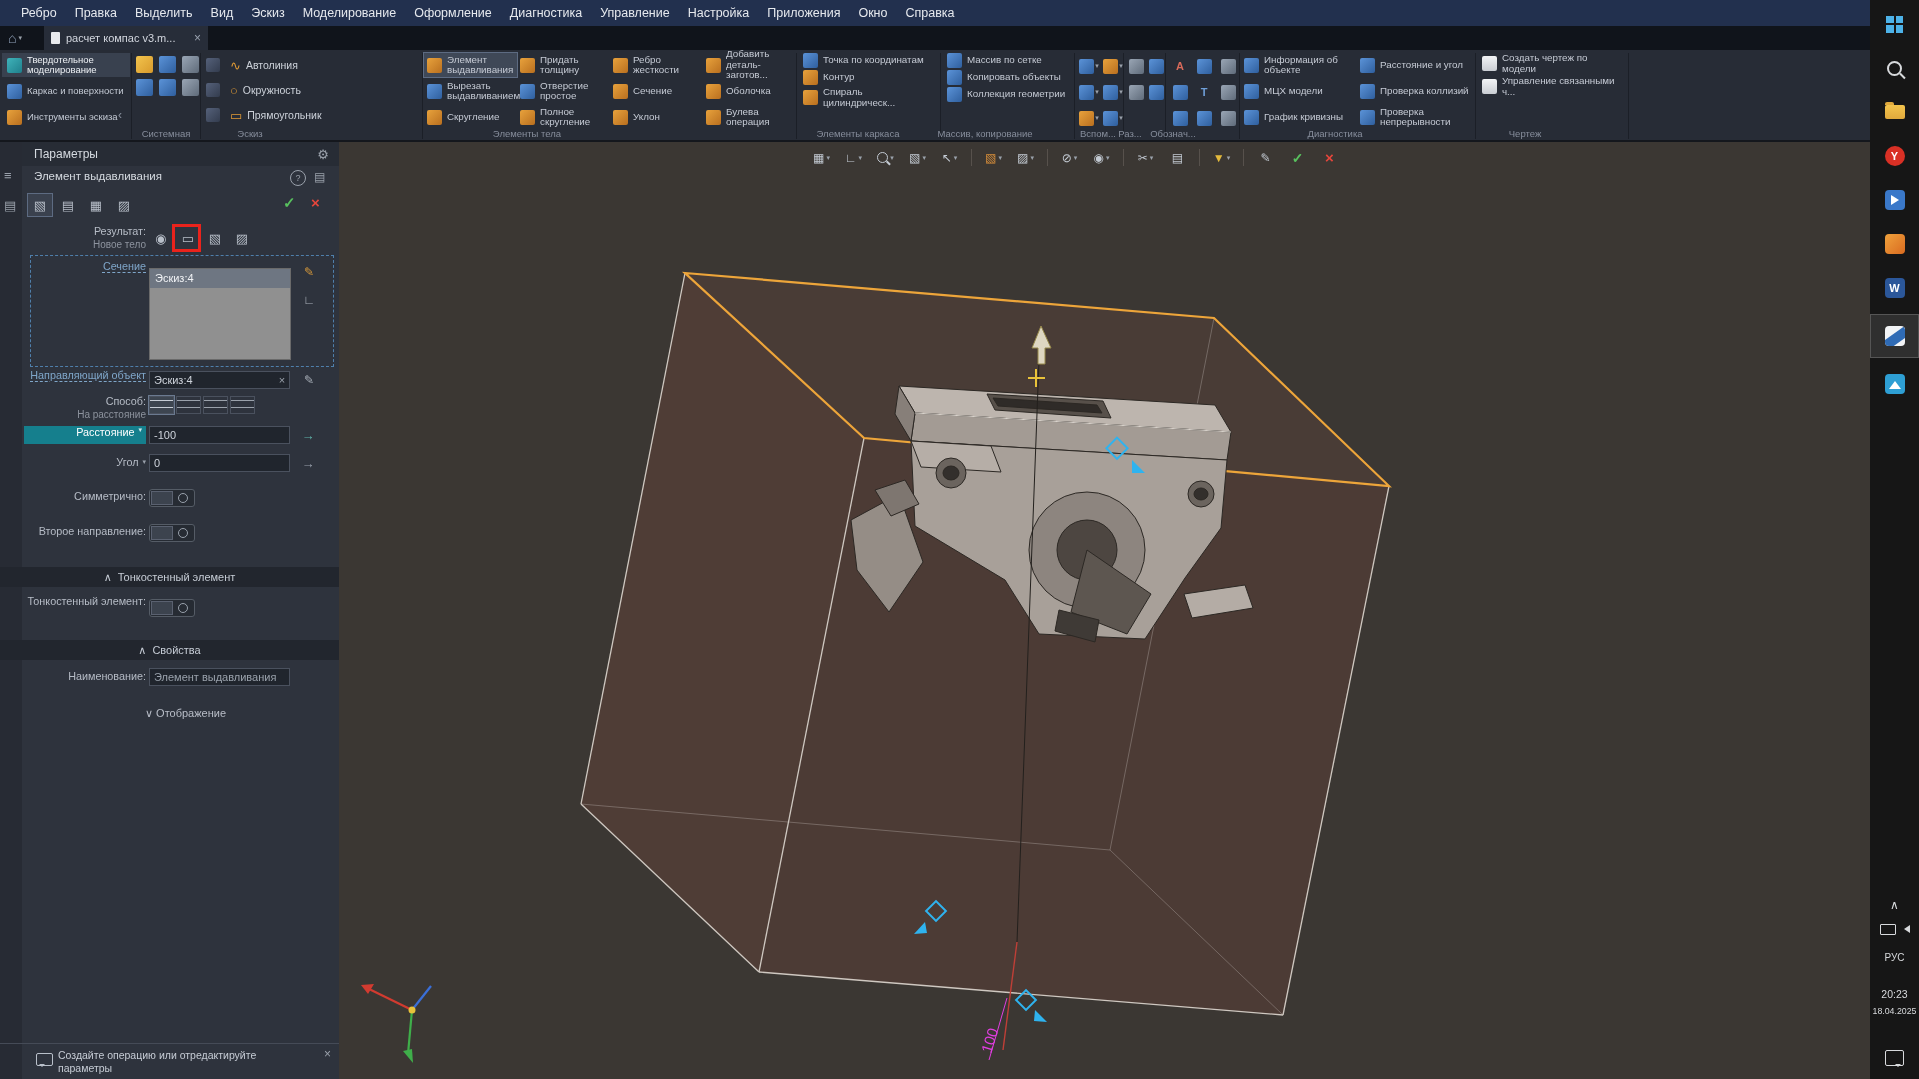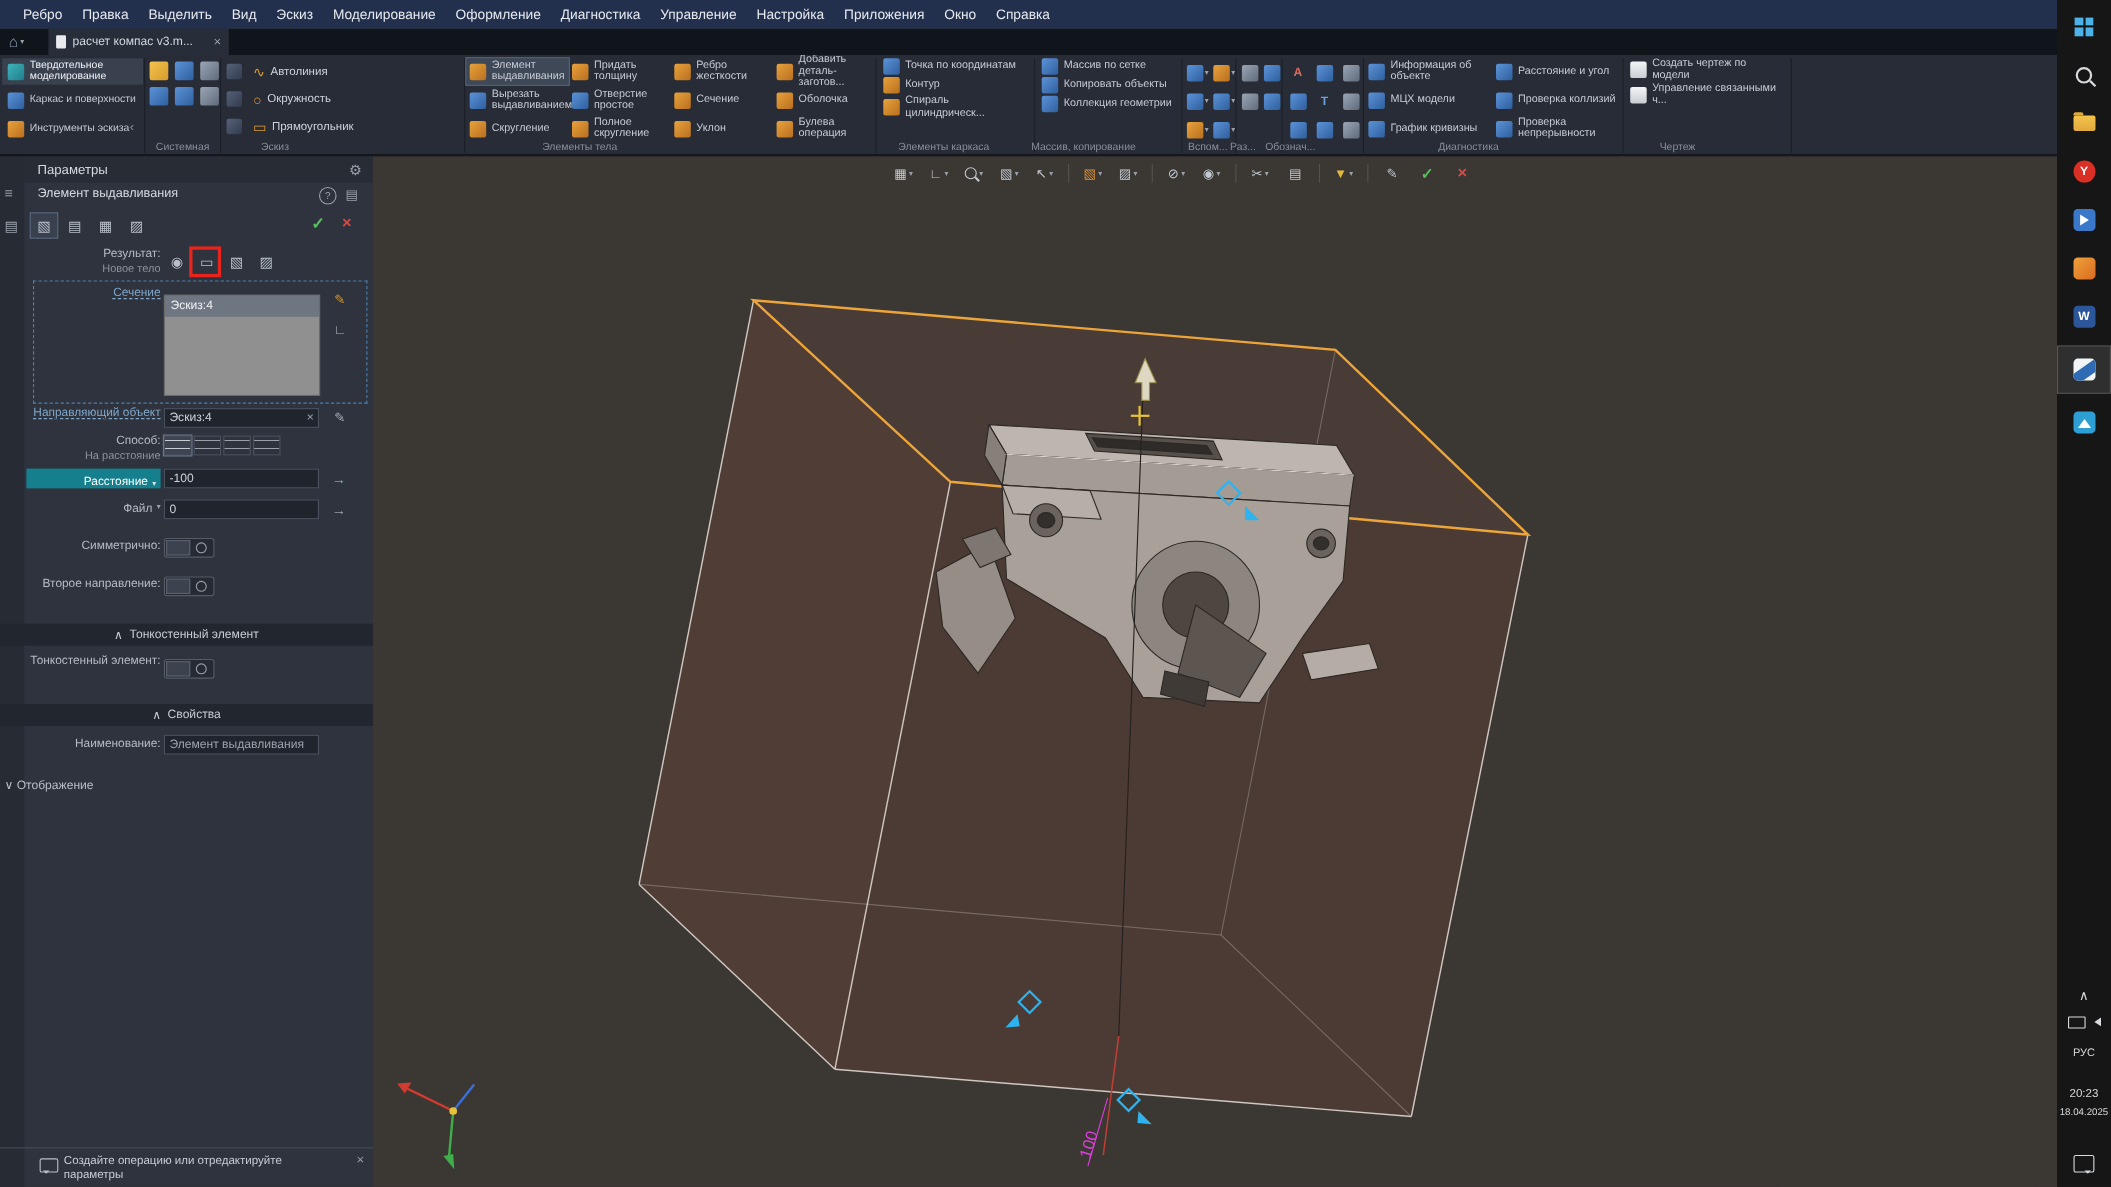--- a/index.html
+++ b/index.html
@@ -77,28 +77,28 @@
   .redbox{position:absolute;left:172px;top:82px;width:29px;height:28px;border:3px solid #ea231c;box-sizing:border-box;z-index:5;}
   .dashbox{position:absolute;left:30px;top:113px;width:304px;height:112px;border:1px dashed #4f7fab;box-sizing:border-box;}
   .listbox{position:absolute;left:149px;top:126px;width:142px;height:92px;background:#909090;border:1px solid #6a6a6a;box-sizing:border-box;}
   .listitem{height:19px;background:#6e7682;color:#f0f2f5;font-size:11px;line-height:19px;padding-left:5px;}
   .sidebtn{position:absolute;left:298px;width:22px;height:20px;display:flex;align-items:center;justify-content:center;color:#aab1ba;font-size:12px;}
   .pinput{position:absolute;left:149px;width:141px;height:18px;background:#20252d;border:1px solid #4a515e;color:#ced3db;font-size:11px;padding:0 4px;box-sizing:border-box;font-family:inherit;outline:0;}
   .pclear{position:absolute;left:275px;width:14px;height:18px;color:#9aa1ab;font-size:11px;display:flex;align-items:center;justify-content:center;}
   .methods{position:absolute;left:149px;top:254px;display:flex;gap:2px;}
   .mbox{width:23px;height:16px;border:1px solid #4a515e;background:repeating-linear-gradient(180deg,#2e333d 0 3px,#9aa1ab 3px 4px,#2e333d 4px 7px);}
   .mbox.active{outline:1.5px solid #6b7a90;background:repeating-linear-gradient(180deg,#3d4550 0 3px,#c6ccd5 3px 4px,#3d4550 4px 7px);}
-  .tealbl{position:absolute;left:24px;width:122px;height:18px;background:#157f8d;color:#fff;font-size:10.8px;display:flex;align-items:flex-end;justify-content:flex-end;gap:4px;padding-right:4px;box-sizing:border-box;}
+  .tealbl{position:absolute;left:24px;width:122px;height:18px;background:#157f8d;color:#fff;font-size:10.8px;display:flex;align-items:flex-start;justify-content:flex-end;gap:4px;padding-right:4px;box-sizing:border-box;}
   .arrbtn{position:absolute;left:296px;width:24px;height:18px;display:flex;align-items:center;justify-content:center;font-size:13px;color:#98a0ab;}
   .arrbtn.teal{color:#5fb3a9;}
   .toggle{position:absolute;left:149px;width:44px;height:16px;background:#262b33;border:1px solid #555c66;border-radius:3px;}
   .toggle .knob{position:absolute;left:1px;top:1px;width:20px;height:12px;background:#3c434e;border:1px solid #5a6170;}
   .toggle .ring{position:absolute;right:6px;top:3px;width:8px;height:8px;border:1.5px solid #98a0ab;border-radius:50%;}
   .sectionbar{position:absolute;left:0;width:339px;height:20px;background:#22262e;color:#c6ccd5;font-size:11px;display:flex;align-items:center;justify-content:center;gap:6px;}
-  .collapsed-row{position:absolute;left:4px;width:339px;text-align:left;font-size:11px;color:#b9bec8;}
+  .collapsed-row{position:absolute;left:16px;width:339px;text-align:center;font-size:11px;color:#b9bec8;}
   .phint{position:absolute;left:0;top:901px;width:339px;height:36px;border-top:1px solid #454b57;box-sizing:border-box;}
   .bubble{position:absolute;left:36px;top:9px;width:15px;height:11px;border:1.5px solid #b9c0ca;border-radius:2px;}
   .bubble::after{content:'';position:absolute;left:2px;bottom:-5px;border:3px solid transparent;border-top-color:#b9c0ca;}
   .hinttext{position:absolute;left:58px;top:5px;width:252px;font-size:10.5px;line-height:13px;color:#c6ccd5;}
   .hintclose{position:absolute;right:8px;top:3px;color:#9aa1ab;font-size:12px;}
   
   .viewport{position:absolute;left:339px;top:142px;width:1531px;height:937px;background:#3b3733;overflow:hidden;}
   .vtoolbar{position:absolute;left:468px;top:5px;display:flex;align-items:center;gap:3px;z-index:10;}
   .vbtn{height:21px;min-width:25px;display:flex;align-items:center;justify-content:center;gap:2px;padding:0 2px;}
   .vic{font-size:12px;color:#c3cad3;line-height:12px;}
@@ -530,21 +530,21 @@
     </div>
 
     <div class="tealbl" style="top:284px">
         <span>Расстояние</span>
         <span class="dd" style="color:#cfe8ec">▾</span>
       </div>
     <input class="pinput" style="top: 284px;" value="-100">
     <div class="arrbtn teal" style="top:284px">→</div>
 
     <div class="plabel" style="top:314px;display:flex;justify-content:flex-end;gap:4px">
-        <span>Файл</span>
+        <span>Угол</span>
         <span class="dd">▾</span>
       </div>
     <input class="pinput" style="top: 312px;" value="0">
     <div class="arrbtn" style="top:312px">→</div>
 
     <div class="plabel" style="top:348px">Симметрично:</div>
     <div class="toggle" style="top:347px">
         <span class="knob"></span>
         <span class="ring"></span>
       </div>

